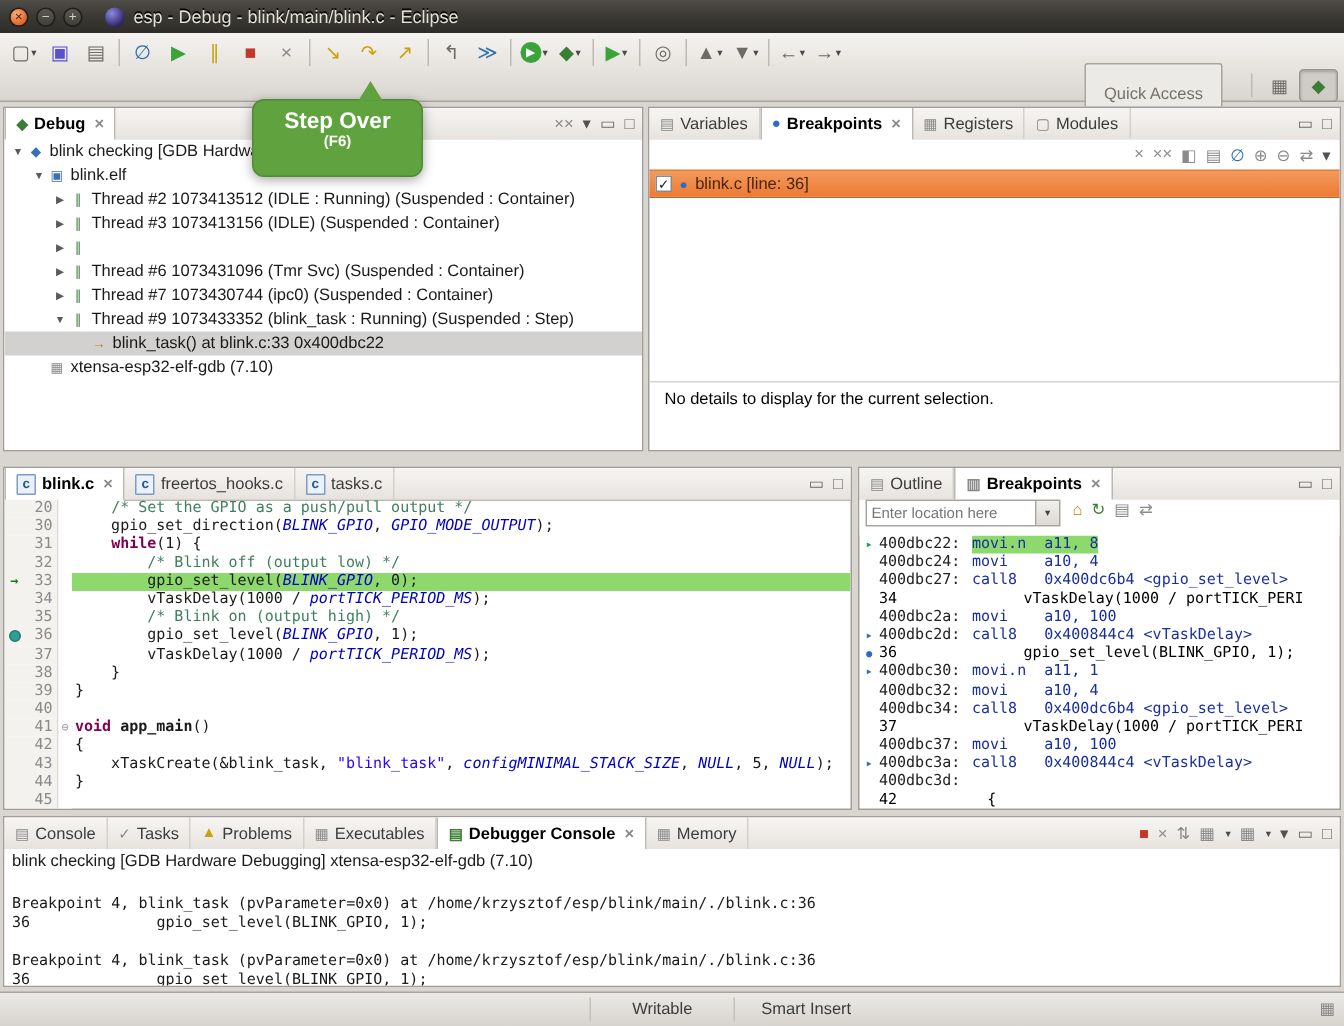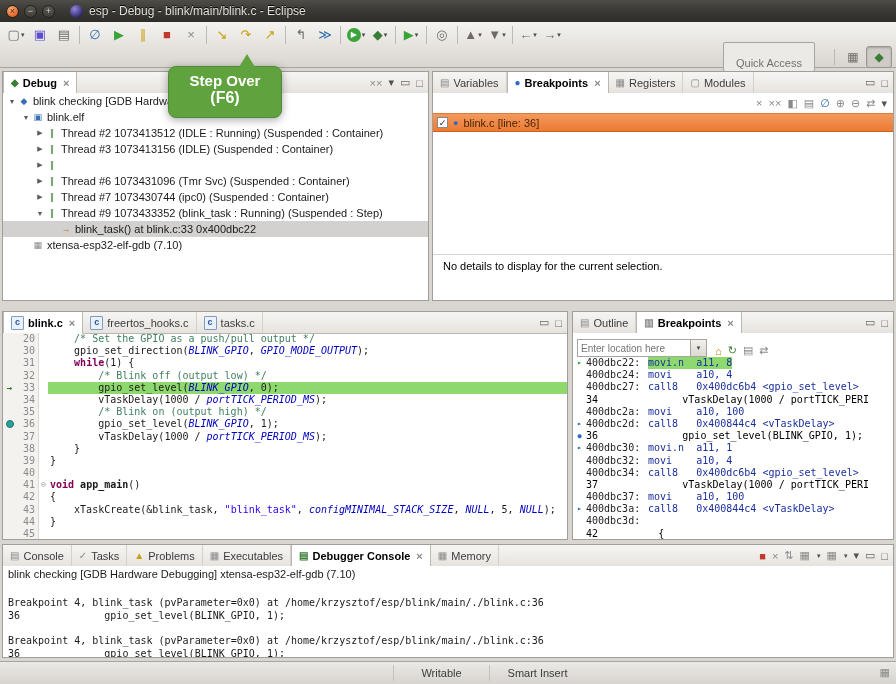--- a/index.html
+++ b/index.html
@@ -33,21 +33,21 @@
   .pbtn{height:20px;min-width:24px;display:flex;align-items:center;justify-content:center;
     border:1px solid transparent;border-radius:3px;font-size:12px;}
   .pbtn.pressed{background:#cfccc7;border-color:#9a968f;box-shadow:inset 0 1px 2px rgba(0,0,0,.2);}
   
   .tooltip{position:absolute;left:168px;top:66px;width:112px;height:50px;background:#60a33e;
     border:1px solid #4e8c33;border-radius:8px;z-index:60;color:#fff;text-align:center;
     box-shadow:0 2px 8px rgba(0,0,0,.35);}
   .tt-arrow{position:absolute;top:-13px;left:70px;width:0;height:0;
     border-left:8px solid transparent;border-right:8px solid transparent;border-bottom:13px solid #60a33e;}
   .tt-title{font-size:15px;font-weight:bold;margin-top:5px;}
-  .tt-shortcut{font-size:16px;font-weight:bold;}
+  .tt-shortcut{font-size:10px;font-weight:bold;}
   
   .panel{position:absolute;background:#fff;border:1px solid #a19e99;box-sizing:border-box;}
   .debug-panel{left:2px;top:71px;width:427px;height:230px;}
   .bp-panel{left:432px;top:71px;width:462px;height:230px;}
   .editor-panel{left:2px;top:311px;width:566px;height:229px;}
   .disasm-panel{left:572px;top:311px;width:322px;height:229px;}
   .console-panel{left:2px;top:544px;width:892px;height:114px;}
   .tabbar{height:21px;background:linear-gradient(#f7f5f3,#e6e3df);border-bottom:1px solid #bbb8b2;
     display:flex;align-items:stretch;}
   .tabs{display:flex;align-items:stretch;}
@@ -90,21 +90,21 @@
   .cl-code{flex:1;padding-left:2px;}
   .cl.cur .cl-code{background:#8ed96e;}
   .ip-arrow{color:#1e7a1e;font-weight:bold;font-size:9px;}
   .bp-dot{width:8px;height:8px;border-radius:50%;background:#2f9e96;border:1px solid #1d7a73;box-sizing:border-box;}
   .c-com{color:#3f7f5f;}
   .c-kw{color:#7f0055;font-weight:bold;}
   .c-str{color:#2a00ff;}
   .c-mac{color:#0000c0;font-style:italic;}
   .c-fn{font-weight:bold;}
   
-  .combo-row{position:absolute;top:21px;left:0;right:0;height:24px;display:flex;align-items:flex-end;
+  .combo-row{position:absolute;top:21px;left:0;right:0;height:24px;display:flex;align-items:flex-start;
     padding:0 4px;background:#fff;box-sizing:border-box;}
   .combo{display:flex;align-items:stretch;border:1px solid #a8a5a0;background:#fff;height:18px;width:130px;box-sizing:border-box;}
   .combo input{border:0;outline:0;width:106px;font-size:10px;padding:0 3px;font-family:inherit;color:#555;}
   .combo .cbtn{width:16px;background:linear-gradient(#f2f0ed,#dcd9d4);border-left:1px solid #a8a5a0;
     font-size:7px;display:flex;align-items:center;justify-content:center;color:#444;}
   .dicons{display:flex;gap:6px;margin-left:8px;font-size:11px;align-items:center;}
   .disbody{position:absolute;top:45px;left:0;right:0;bottom:0;overflow:hidden;
     font-family:"DejaVu Sans Mono",monospace;font-size:10px;}
   .dl{display:flex;height:12.2px;line-height:12.2px;white-space:pre;}
   .dl-g{width:13px;flex:none;text-align:center;font-size:8px;line-height:12.2px;}

